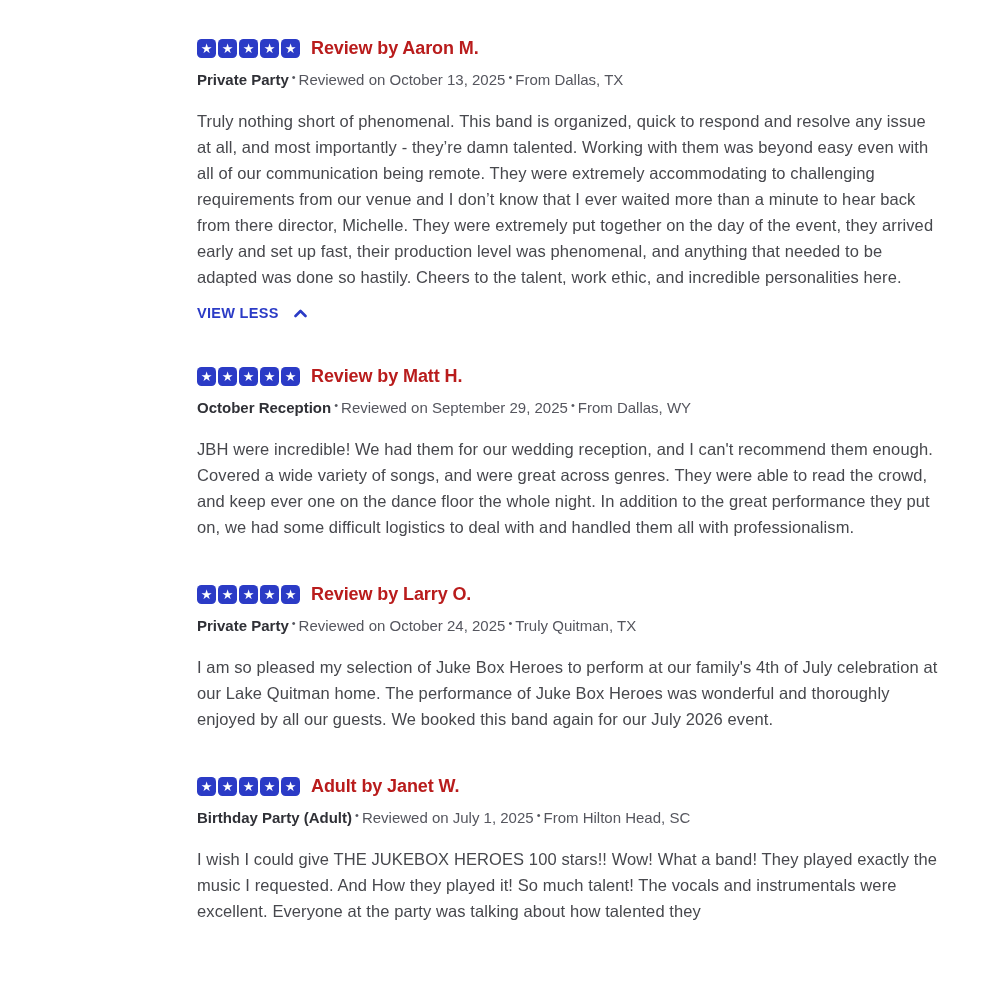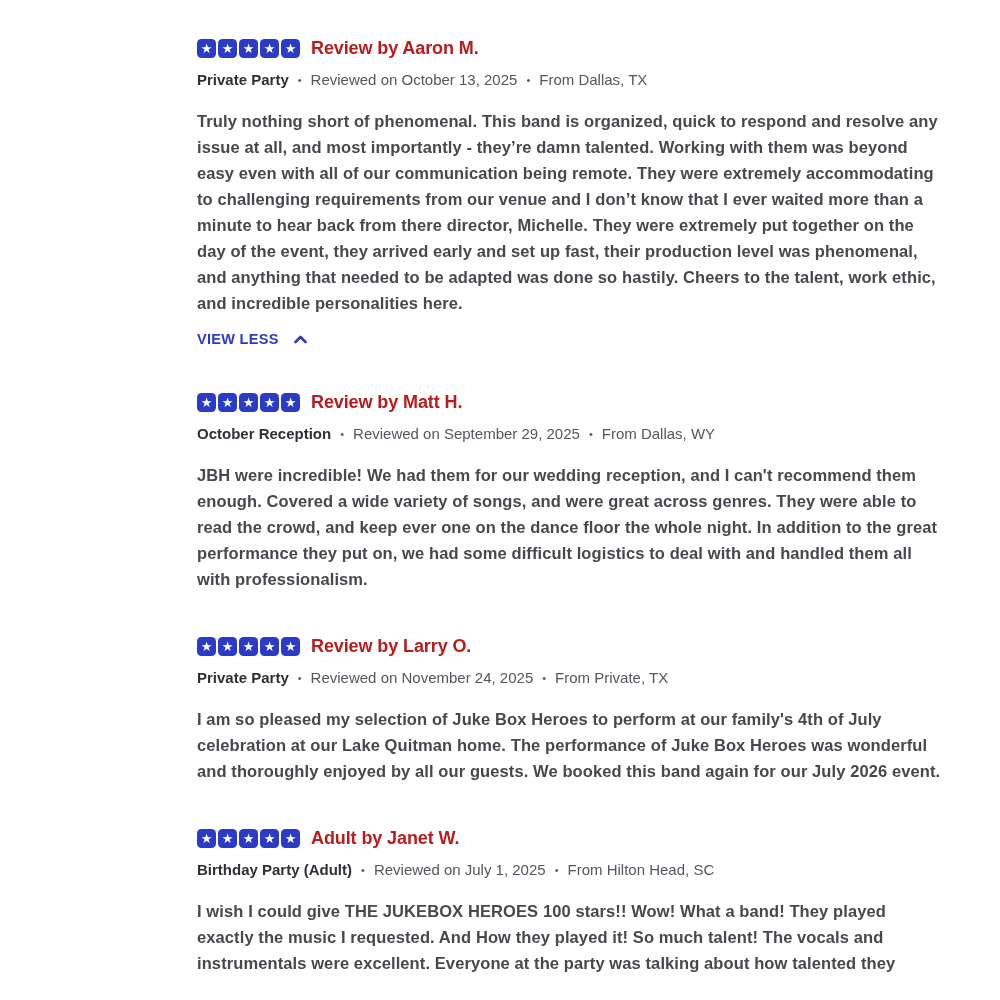--- a/index.html
+++ b/index.html
@@ -42,42 +42,40 @@
     line-height: 1;
   }
   .review-title {
     font-size: 18px;
     font-weight: bold;
     color: #b91c1c;
     letter-spacing: -0.1px;
   }
   .review-meta {
     display: flex;
-    align-items: center;
-    gap: 9px;
+    gap: 3px;
     font-size: 15px;
     color: #55565E;
     margin-bottom: 20px;
     white-space: nowrap;
   }
   .event-type {
     font-weight: bold;
     color: #2F3036;
   }
   .meta-dot {
     font-size: 11px;
     color: #55565E;
   }
   .review-body {
     font-size: 16.5px;
     line-height: 26px;
     color: #47484D;
     max-width: 752px;
     letter-spacing: 0.1px;
-    font-weight: bold;
   }
   .view-toggle {
     margin-top: 15px;
     display: inline-flex;
     align-items: center;
     gap: 15px;
     font-size: 14.5px;
     font-weight: bold;
     letter-spacing: 0.3px;
     color: #2B3BC6;
@@ -149,23 +147,23 @@
         <span class="star-badge">★</span>
         <span class="star-badge">★</span>
         <span class="star-badge">★</span>
         <span class="star-badge">★</span>
       </span>
       <h3 class="review-title">Review by Larry O.</h3>
     </header>
     <div class="review-meta">
       <span class="event-type">Private Party</span>
       <span class="meta-dot">•</span>
-      <span>Reviewed on November 24, 2025</span>
+      <span>Reviewed on October 24, 2025</span>
       <span class="meta-dot">•</span>
-      <span>From Private, TX</span>
+      <span>Truly Quitman, TX</span>
     </div>
     <p class="review-body">I am so pleased my selection of Juke Box Heroes to perform at our family's 4th of July celebration at our Lake Quitman home. The performance of Juke Box Heroes was wonderful and thoroughly enjoyed by all our guests. We booked this band again for our July 2026 event.</p>
   </article>
 
   <article class="review">
     <header class="review-header">
       <span class="stars">
         <span class="star-badge">★</span>
         <span class="star-badge">★</span>
         <span class="star-badge">★</span>

